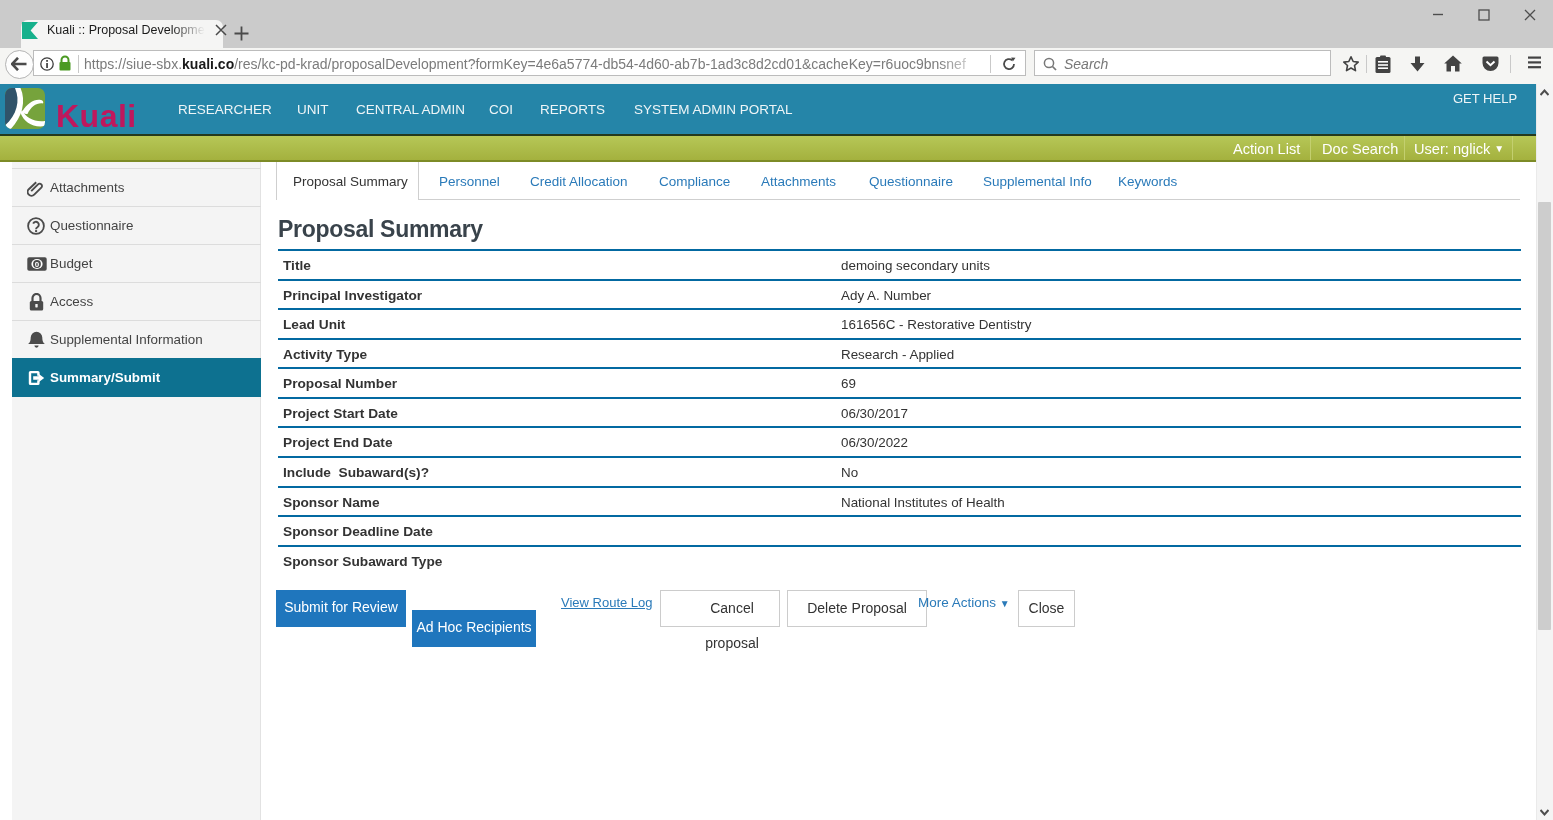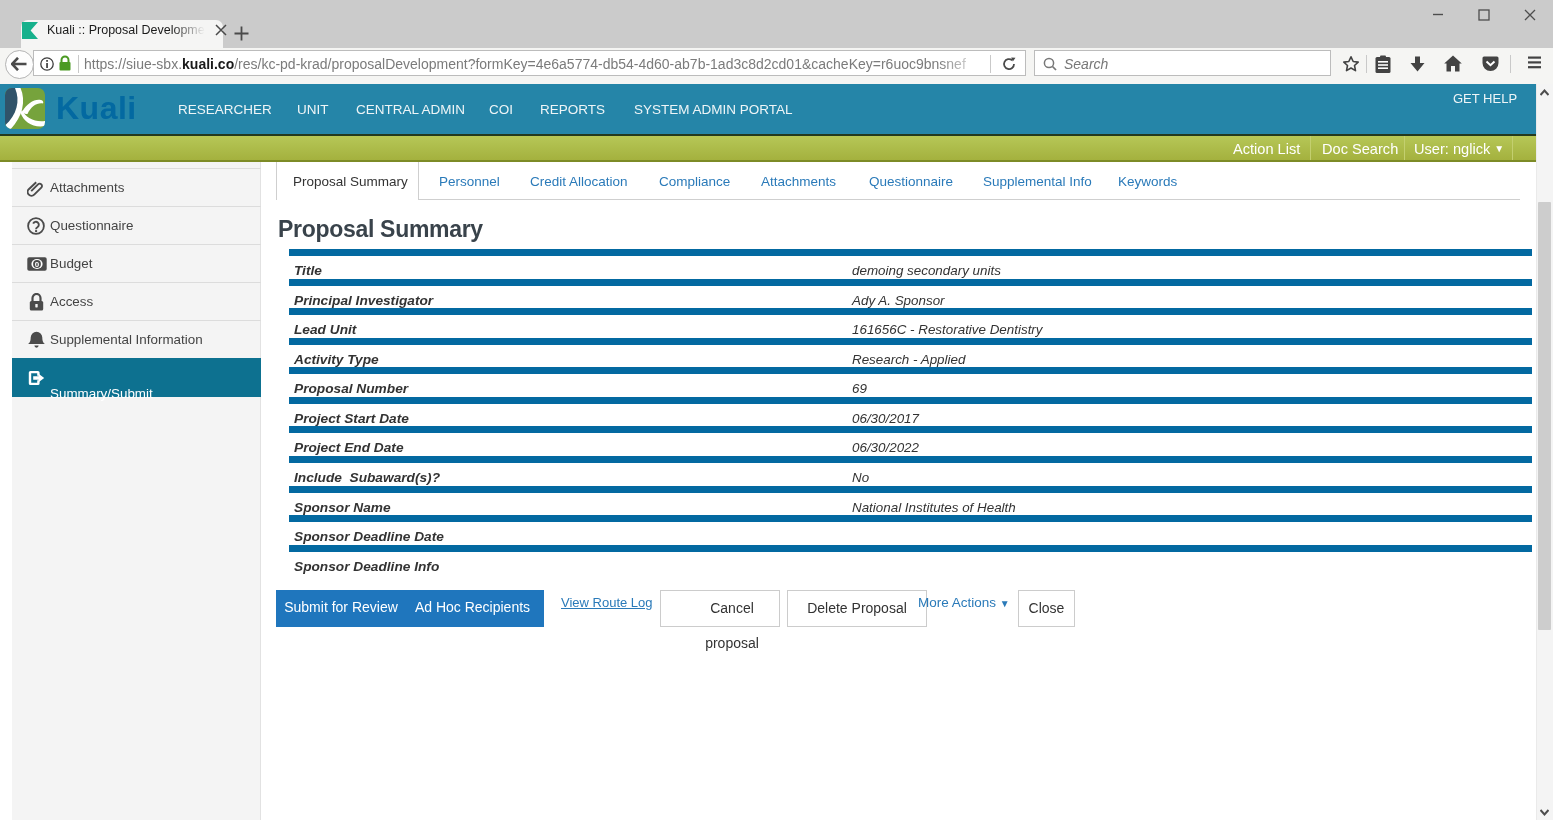--- a/index.html
+++ b/index.html
@@ -15,41 +15,41 @@
 #backbtn{left:5px;top:50px;width:27px;height:27px;border:1px solid #b3b3b3;border-radius:50%;background:#fdfdfd;}
 #urlbox{left:33px;top:50px;width:993px;height:26px;background:#fff;border:1px solid #bcbcbc;box-sizing:border-box;}
 #urltext{left:84px;top:56px;font-size:14px;color:#7b7b7b;white-space:nowrap;width:901px;overflow:hidden;}
 #urltext b{color:#1a1a1a;font-weight:bold;}
 #urlfade{left:938px;top:52px;width:48px;height:22px;background:linear-gradient(90deg,rgba(255,255,255,0),#fff);}
 #searchbox{left:1034px;top:50px;width:297px;height:26px;background:#fff;border:1px solid #bcbcbc;box-sizing:border-box;}
 #searchtext{left:1064px;top:56px;font-size:14px;font-style:italic;color:#777;}
 .tsep{width:1px;height:18px;background:#c9c9c9;top:55px;}
 
 #appheader{left:0;top:84px;width:1536px;height:50px;background:#2585a8;border-bottom:2px solid #24391d;box-sizing:content-box;}
-#kualiword{left:56px;top:90px;font-size:32px;font-weight:bold;color:#0369a1;letter-spacing:0.5px;}
+#kualiword{left:56px;top:98px;font-size:32px;font-weight:bold;color:#be185d;letter-spacing:0.5px;}
 .nav{top:102px;font-size:13.5px;color:#eef5f7;white-space:nowrap;}
 
 #greenbar{left:0;top:136px;width:1536px;height:24px;background:linear-gradient(#b6c757,#a4b13e);border-bottom:2px solid #7d8b26;}
 .gitem{top:141px;font-size:14.6px;color:#fff;white-space:nowrap;}
 .gsep{width:1px;height:24px;background:#c3cf6f;top:136px;}
 
 #sidebar{left:12px;top:162px;width:249px;height:658px;background:#f4f4f4;border-right:1px solid #e2e2e2;box-sizing:border-box;}
 .srow{position:absolute;left:12px;width:249px;height:38px;border-top:1px solid #dcdcdc;}
 .srow .lbl{position:absolute;left:38px;top:11px;font-size:13.4px;color:#444;}
 .srow .ic{position:absolute;left:15px;top:10px;}
 #srow-active{background:#0d7190;border-top:1px solid #0d7190;}
-#srow-active .lbl{color:#fff;font-weight:normal;margin-top:16px;}
+#srow-active .lbl{color:#fff;font-weight:bold;}
 
 #tabline{left:419px;top:199px;width:1101px;height:1px;background:#cfcfcf;}
 #acttab{left:276px;top:162px;width:143px;height:38px;background:#fff;border-left:1px solid #cfcfcf;border-right:1px solid #cfcfcf;box-sizing:border-box;}
 #acttab span{position:absolute;left:16px;top:12px;font-size:13.5px;color:#333;}
 .ctab{top:174px;font-size:13.5px;color:#2a7ab9;white-space:nowrap;}
 #h1{left:278px;top:216px;font-size:23px;font-weight:bold;color:#39434b;letter-spacing:-0.3px;}
 #ptable{left:277px;top:249px;width:1243px;}
-.prow{position:absolute;left:12px;width:1243px;height:30px;border-top:7px solid #0369a1;font-style:italic;}
+.prow{position:absolute;left:1px;width:1243px;height:30px;border-top:2px solid #0369a1;}
 .prow .k{position:absolute;left:5px;top:7px;font-size:13.7px;font-weight:bold;color:#333;}
 .prow .v{position:absolute;left:563px;top:7px;font-size:13.4px;color:#333;}
 
 .btn{position:absolute;top:590px;height:37px;box-sizing:border-box;font-size:14px;text-align:center;line-height:35px;}
 .bblue{background:#1f76bd;color:#fff;}
 .bwhite{background:#fff;border:1px solid #ccc;color:#333;}
 .blink{position:absolute;font-size:13.5px;color:#2a7ab9;}
 
 #scroll{left:1536px;top:84px;width:17px;height:736px;background:#f4f4f4;border-left:1px solid #eaeaea;box-sizing:border-box;}
 #sthumb{left:1538px;top:202px;width:13px;height:428px;background:#cdcdcd;border-radius:1px;}
@@ -232,21 +232,21 @@
 <div class="abs ctab" style="left:1118px">Keywords</div>
 <div class="abs" id="h1">Proposal Summary</div>
 
 <div class="abs" id="ptable">
 <div class="prow" style="top:0px">
       <span class="k">Title</span>
       <span class="v">demoing secondary units</span>
     </div>
 <div class="prow" style="top:30px">
       <span class="k">Principal Investigator</span>
-      <span class="v">Ady A. Sponsor</span>
+      <span class="v">Ady A. Number</span>
     </div>
 <div class="prow" style="top:59px">
       <span class="k">Lead Unit</span>
       <span class="v">161656C - Restorative Dentistry</span>
     </div>
 <div class="prow" style="top:89px">
       <span class="k">Activity Type</span>
       <span class="v">Research - Applied</span>
     </div>
 <div class="prow" style="top:118px">
@@ -266,26 +266,26 @@
       <span class="v">No</span>
     </div>
 <div class="prow" style="top:237px">
       <span class="k">Sponsor Name</span>
       <span class="v">National Institutes of Health</span>
     </div>
 <div class="prow" style="top:266px">
       <span class="k">Sponsor Deadline Date</span>
     </div>
 <div class="prow" style="top:296px">
-      <span class="k">Sponsor Deadline Info</span>
+      <span class="k">Sponsor Subaward Type</span>
     </div>
 </div>
 
 <div class="btn bblue" style="left:276px;width:130px;">Submit for Review</div>
-<div class="btn bblue" style="left:401px;width:143px;">Ad Hoc Recipients</div>
+<div class="btn bblue" style="left:412px;width:124px;margin-top:20px;">Ad Hoc Recipients</div>
 <div class="abs blink" style="left:561px;top:595px;text-decoration:underline;font-size:13px;">View Route Log</div>
 <div class="btn bwhite" style="left:660px;width:120px;padding-left:24px;">Cancel proposal</div>
 <div class="btn bwhite" style="left:787px;width:140px;">Delete Proposal</div>
 <div class="abs blink" style="left:918px;top:595px;">More Actions <span style="font-size:10px;">▼</span></div>
 <div class="btn bwhite" style="left:1018px;width:57px;">Close</div>
 
 <div class="abs" id="scroll"></div>
 <div class="abs" id="sthumb"></div>
 <svg class="abs" style="left:1540px;top:89px" width="9" height="8" viewBox="0 0 9 8">
     <path d="M0.5,6 L4.5,1.5 L8.5,6" fill="none" stroke="#4d4d4d" stroke-width="2"></path>

